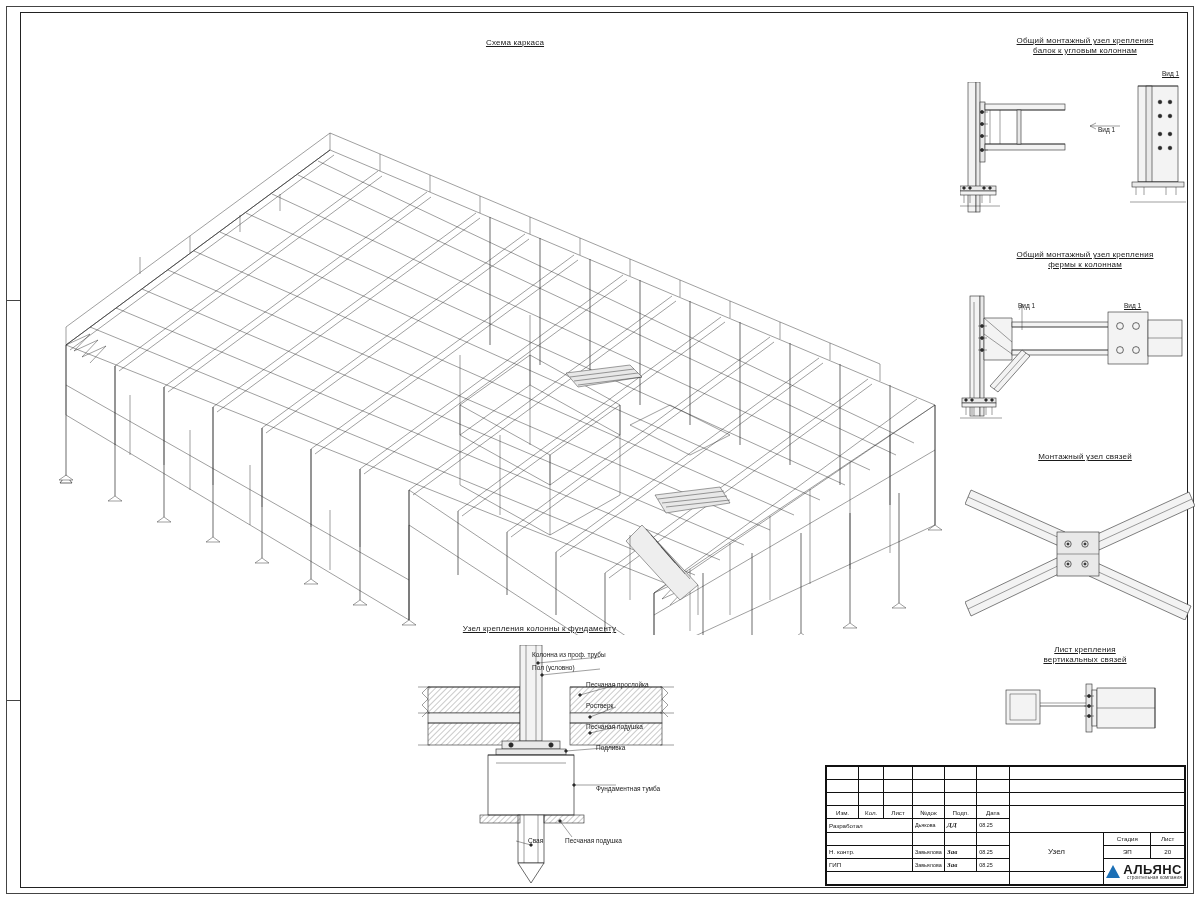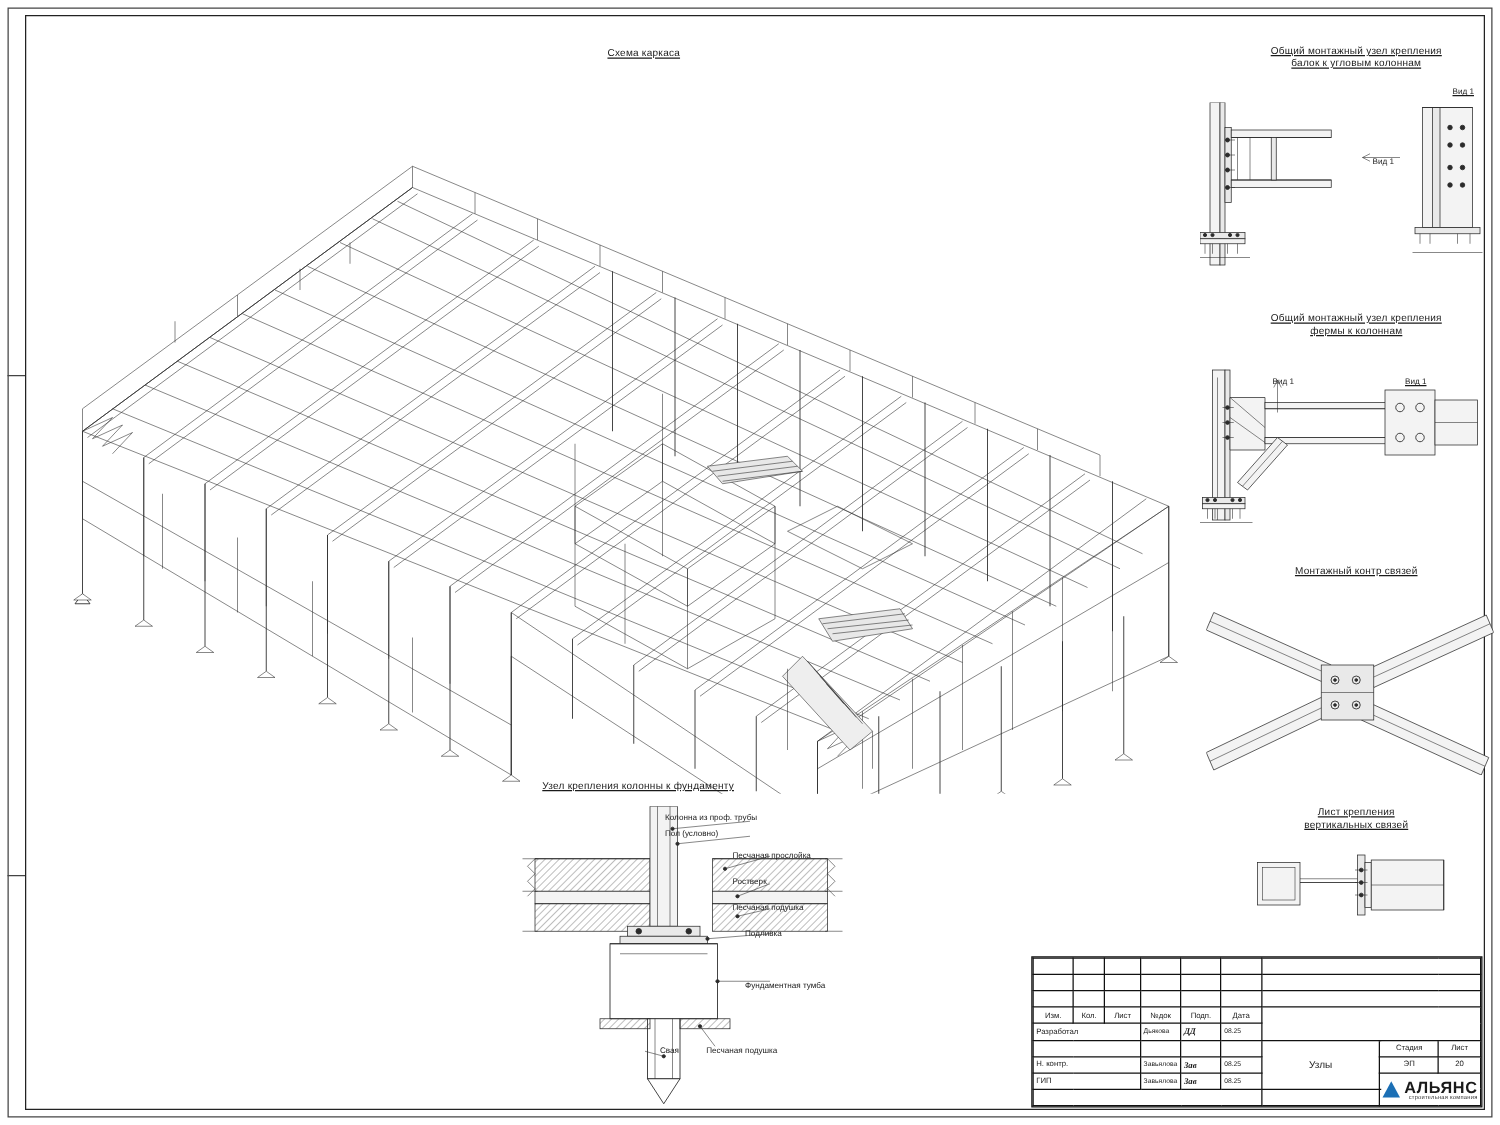--- a/index.html
+++ b/index.html
@@ -325,21 +325,21 @@
       <rect x="148" y="22" width="40" height="52" class="lgrey"></rect>
       <circle cx="160" cy="36" r="3.4" class="ln"></circle>
         <circle cx="176" cy="36" r="3.4" class="ln"></circle>
       <circle cx="160" cy="60" r="3.4" class="ln"></circle>
         <circle cx="176" cy="60" r="3.4" class="ln"></circle>
       <rect x="188" y="30" width="34" height="36" class="lgrey"></rect>
       <path d="M188 48 L222 48" class="ln-t"></path>
     </g>
   </svg>
 
-  <div class="ttl" style="left:1000px;top:452px;width:170px;">Монтажный контр связей</div>
+  <div class="ttl" style="left:1000px;top:452px;width:170px;">Монтажный узел связей</div>
 
   <svg style="position:absolute;left:965px;top:470px;" width="230" height="150" viewBox="0 0 230 150">
     <g class="ln">
 
       <path d="M6 20 L100 62 L94 76 L0 34 Z" class="lgrey"></path>
       <path d="M3 27 L97 69" class="ln-t"></path>
       <path d="M130 92 L226 136 L220 150 L124 106 Z" class="lgrey"></path>
       <path d="M127 99 L223 143" class="ln-t"></path>
 
       <path d="M0 132 L96 86 L102 100 L6 146 Z" class="lgrey"></path>
@@ -376,21 +376,21 @@
       <circle cx="89" cy="16" r="1.5" class="dot"></circle>
         <circle cx="89" cy="26" r="1.5" class="dot"></circle>
       <circle cx="89" cy="36" r="1.5" class="dot"></circle>
       <path d="M84 16 h10 M84 26 h10 M84 36 h10" class="ln-t"></path>
       <rect x="97" y="8" width="58" height="40" class="lgrey"></rect>
       <path d="M97 28 L155 28" class="ln-t"></path>
       <path d="M155 8 L155 48"></path>
     </g>
   </svg>
 
-  <div class="ttl" style="left:393px;top:624px;width:235px;">Узел крепления колонны к фундаменту</div>
+  <div class="ttl" style="left:422px;top:624px;width:235px;">Узел крепления колонны к фундаменту</div>
 
   <svg style="position:absolute;left:410px;top:645px;" width="300" height="245" viewBox="0 0 300 245">
     <g class="ln">
 
       <rect x="18" y="42" width="92" height="26" class="hatch-a"></rect>
       <rect x="160" y="42" width="92" height="26" class="hatch-a"></rect>
       <rect x="18" y="68" width="92" height="10" class="lgrey"></rect>
       <rect x="160" y="68" width="92" height="10" class="lgrey"></rect>
       <rect x="18" y="78" width="92" height="22" class="hatch-a"></rect>
       <rect x="160" y="78" width="92" height="22" class="hatch-a"></rect>
@@ -499,21 +499,21 @@
         <td colspan="3">Разработал</td>
         <td style="font-size:5.4px;">Дьякова</td>
         <td class="sig">ДД</td>
         <td style="font-size:5.4px;">08.25</td>
       </tr>
       <tr>
         <td colspan="3"></td>
         <td></td>
         <td></td>
         <td></td>
-        <td colspan="2" rowspan="3" class="big">Узлы</td>
+        <td colspan="2" rowspan="3" class="big">Узел</td>
         <td class="hdr" style="width:11%;">Стадия</td>
         <td class="hdr" style="width:8%;">Лист</td>
       </tr>
       <tr>
         <td colspan="3">Н. контр.</td>
         <td style="font-size:5.4px;">Завьялова</td>
         <td class="sig">Зав</td>
         <td style="font-size:5.4px;">08.25</td>
         <td class="hdr">ЭП</td>
         <td class="hdr">20</td>

